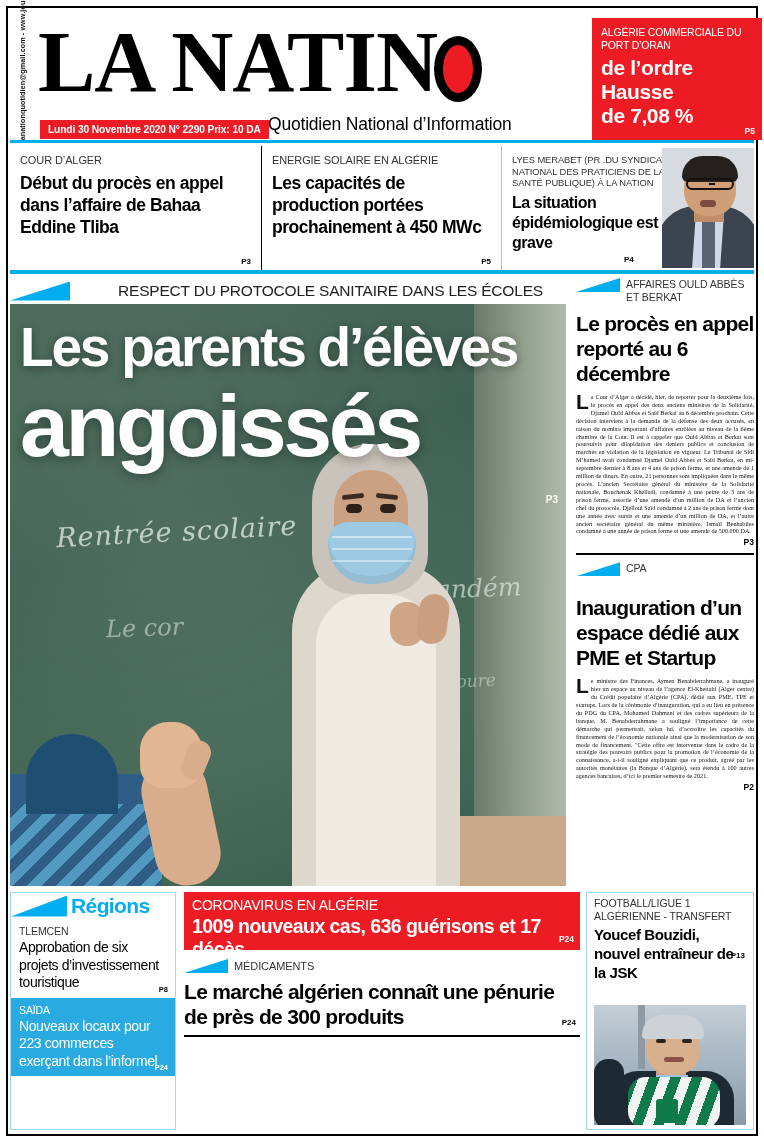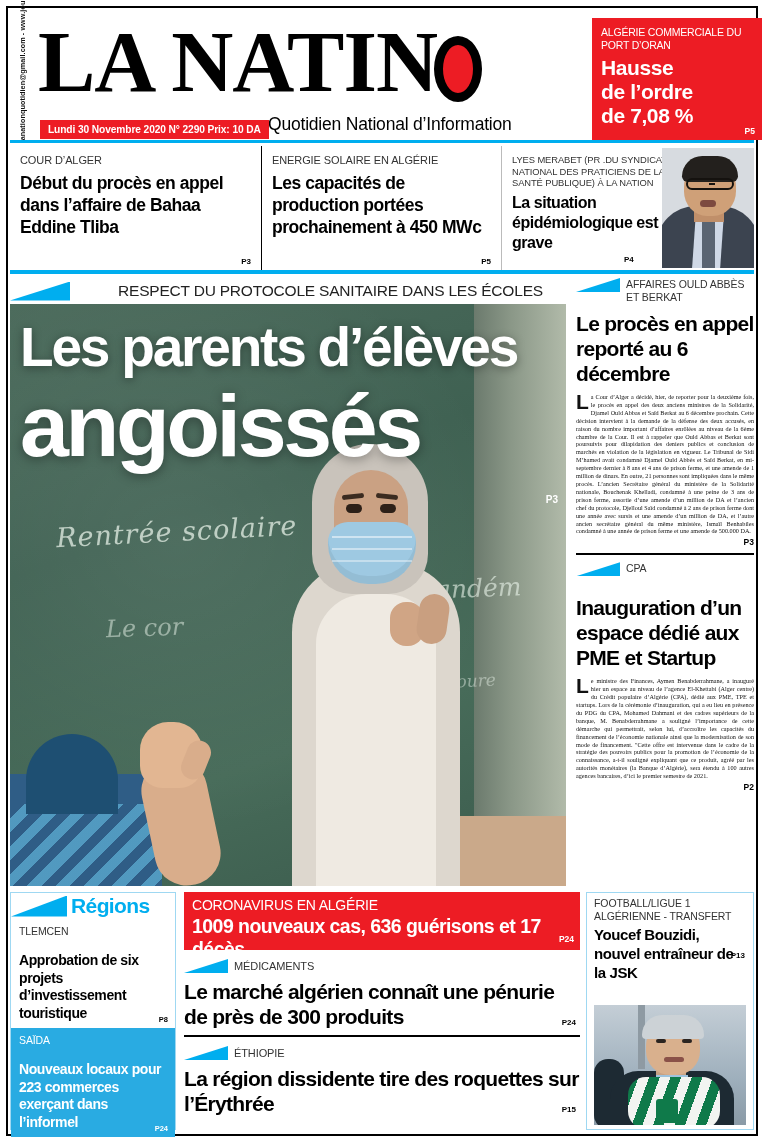--- a/index.html
+++ b/index.html
@@ -352,21 +352,21 @@
     position: absolute; left: 10px; top: 892px;
     width: 744px; height: 240px;
   }
   
   .regions { position: absolute; left: 0; top: 0; width: 166px; height: 238px; border: 1px solid #9fd8f2;}
   .sec-head { position: relative; height: 26px; display:flex; align-items:center; background:#fff; }
   .sec-tri { width: 56px; height: 21px; background:#00AEEF; clip-path: polygon(0 100%, 100% 0, 100% 100%); }
   .sec-name { margin-left: 4px; font-size: 21px; font-weight: bold; color:#00AEEF; letter-spacing:-0.6px;}
   .rg-item { position: relative; padding: 6px 8px 6px 8px; }
   .rg-item .k { font-size: 10.5px; color:#333; letter-spacing:-0.1px;}
-  .rg-item .h { margin-top:15px; font-size:14px; line-height:17.5px; font-weight:bold; letter-spacing:-0.4px;}
+  .rg-item .h { margin-top:2px; font-size:14px; line-height:17.5px; font-weight:normal; letter-spacing:-0.4px;}
   .rg-item .pg { position:absolute; right:7px; bottom:4px; font-size:7.5px; font-weight:bold;}
   .rg-item.blue { background:#29ABE2; }
   .rg-item.blue .k { color:#fff; }
   .rg-item.blue .h { color:#fff; }
   .rg-item.blue .pg { color:#fff; }
 
   
   .cbot { position:absolute; left:174px; top:0; width:396px; height:238px; }
   .covid { position:relative; background:#ED1C24; color:#fff; padding:5px 8px 7px 8px; height:58px;}
   .covid .k { font-size:14px; letter-spacing:-0.2px; }
@@ -415,22 +415,22 @@
     <div class="logo-wrap">
       <div class="logo-text"><span>LA NATI</span><span>N</span></div>
       <div class="logo-o"></div>
     </div>
     <div class="tagline">Quotidien National d’Information</div>
     <div class="dateband">Lundi 30 Novembre 2020 N° 2290 Prix: 10 DA</div>
 
     <div class="redbox">
       <div class="kicker">ALGÉRIE COMMERCIALE DU PORT D’ORAN</div>
       <div class="big">
+        <div>de l’ordre</div>
         <div>Hausse</div>
-        <div>de l’ordre</div>
         <div>de 7,08 %</div>
       </div>
       <div class="pg">P5</div>
     </div>
   </div>
 
   <div class="blue-rule"></div>
 
   <div class="teasers">
     <div class="teaser t1">
@@ -576,28 +576,20 @@
         <div class="krow">
           <div class="tri sm"></div>
           <div class="txt">MÉDICAMENTS</div>
         </div>
         <div class="h">Le marché algérien connaît une pénurie de près de 300 produits</div>
         <div class="pg">P24</div>
       </div>
 
       <div class="cline"></div>
 
-      <div class="cnews">
-        <div class="krow">
-          <div class="tri sm"></div>
-          <div class="txt">ÉTHIOPIE</div>
-        </div>
-        <div class="h">La région dissidente tire des roquettes sur l’Érythrée</div>
-        <div class="pg">P15</div>
-      </div>
     </div>
 
     <div class="sport">
       <div class="sp-body">
         <div class="k">FOOTBALL/LIGUE 1 ALGÉRIENNE - TRANSFERT</div>
         <div class="h">Youcef Bouzidi, nouvel entraîneur de la JSK</div>
         <div class="pg">P13</div>
       </div>
       <div class="sp-photo">
         <div class="spp-sky"></div>

